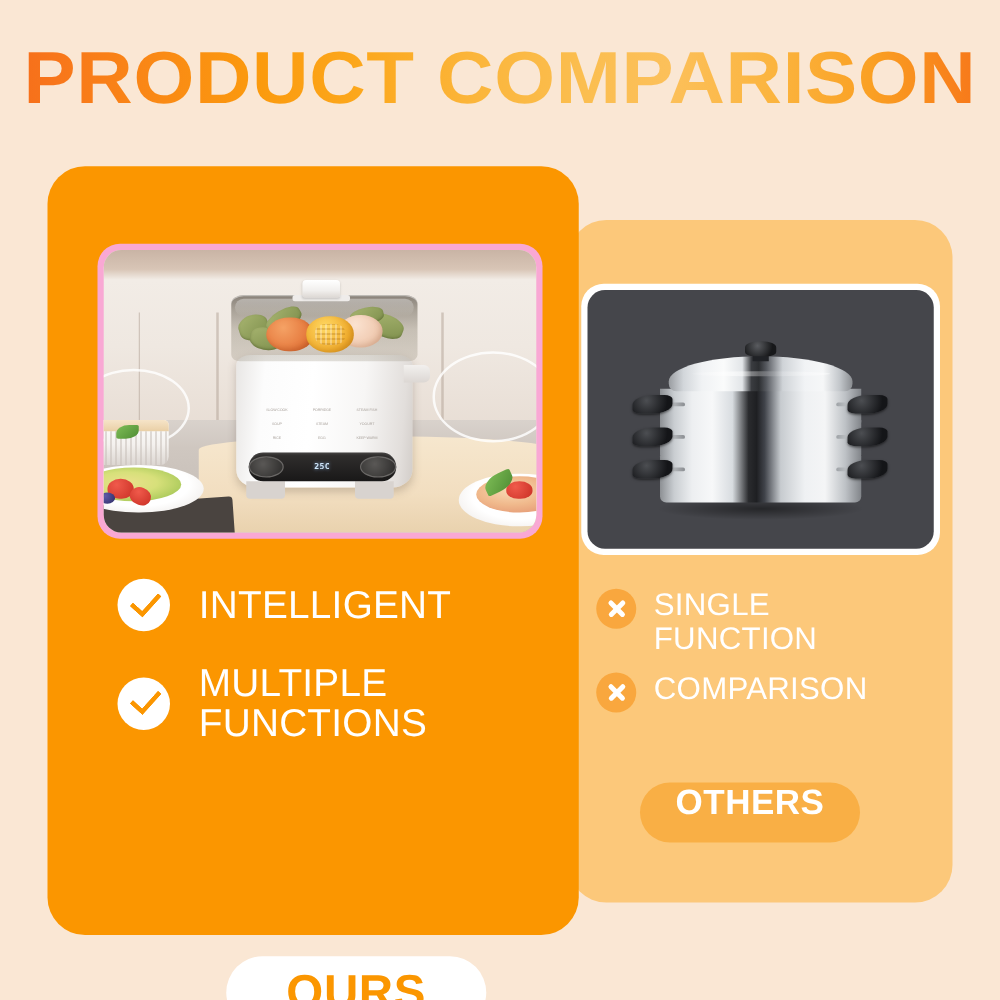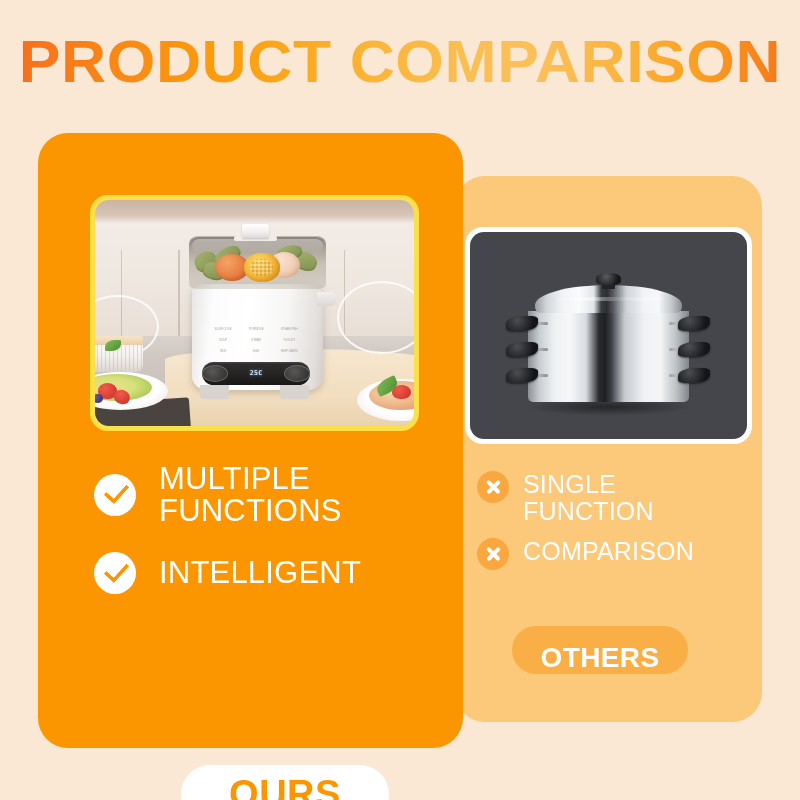--- a/index.html
+++ b/index.html
@@ -45,23 +45,23 @@
   .card-ours {
     position:absolute; left:38px; top:133px;
     width:425px; height:615px;
     background:#FB9600;
     border-radius:30px;
     z-index:2;
   }
 
   
   .photo-ours {
-    position:absolute; left:52px; top:62px;
-    width:329px; height:236px;
-    background:#fde047;
+    position:absolute; left:40px; top:62px;
+    width:356px; height:236px;
+    background:#f9a8d4;
     border-radius:18px;
     padding:5px;
     overflow:hidden;
   }
   .photo-ours-inner {
     width:100%; height:100%;
     border-radius:14px;
     overflow:hidden;
     position:relative;
     background:#EDE6E0;
@@ -346,21 +346,21 @@
     background:#FFFFFF; border-radius:999px;
     display:flex; align-items:center; justify-content:center;
   }
   .badge-ours span {
     color:#FB9600; font-size:38px; font-weight:bold; letter-spacing:.5px;
   }
   .badge-others {
     position:absolute; left:57px; top:450px;
     width:176px; height:48px;
     background:#F9AF45; border-radius:999px;
-    display:flex; align-items:flex-end; justify-content:center;
+    display:flex; align-items:flex-start; justify-content:center;
   }
   .badge-others span {
     color:#FFFFFF; font-size:28px; font-weight:bold; letter-spacing:.4px;
   }
 </style>
 </head>
 <body>
 
 <div class="stage">
 
@@ -476,25 +476,25 @@
         <div class="kx plate-r"></div>
         <div class="kx food-r"></div>
         <div class="kx veg-red" style="left:93%;top:82%;width:6%;height:6%;"></div>
         <div class="kx leaf-g" style="left:88%;top:79%;width:7%;height:6%;transform:rotate(-25deg);"></div>
       </div>
     </div>
 
     <div class="features-ours">
       <div class="feat">
         <span class="ico-check"></span>
-        <span class="feat-text-ours">MULTIPLE<br>FUNCTIONS</span>
+        <span class="feat-text-ours">INTELLIGENT</span>
       </div>
       <div class="feat">
         <span class="ico-check"></span>
-        <span class="feat-text-ours">INTELLIGENT</span>
+        <span class="feat-text-ours">MULTIPLE<br>FUNCTIONS</span>
       </div>
     </div>
 
     <div class="badge-ours">
       <span>OURS</span>
     </div>
   </div>
 
 </div>
 

